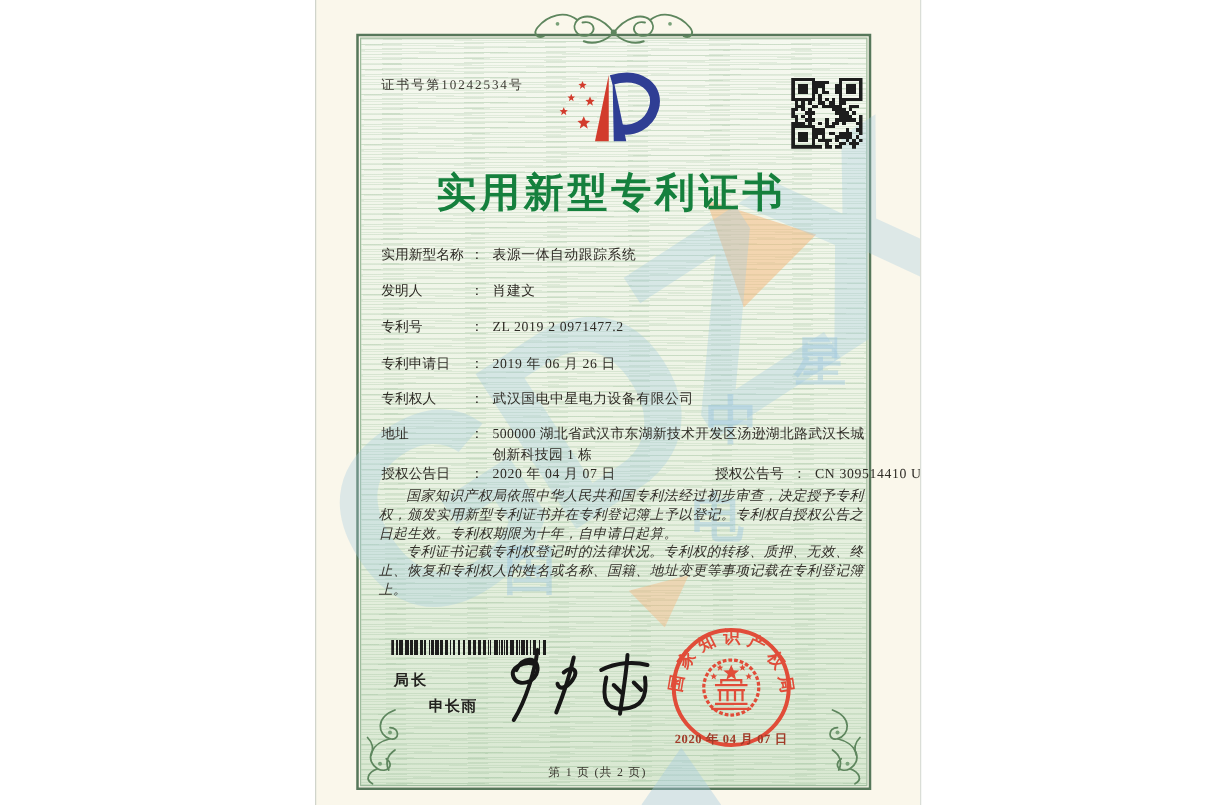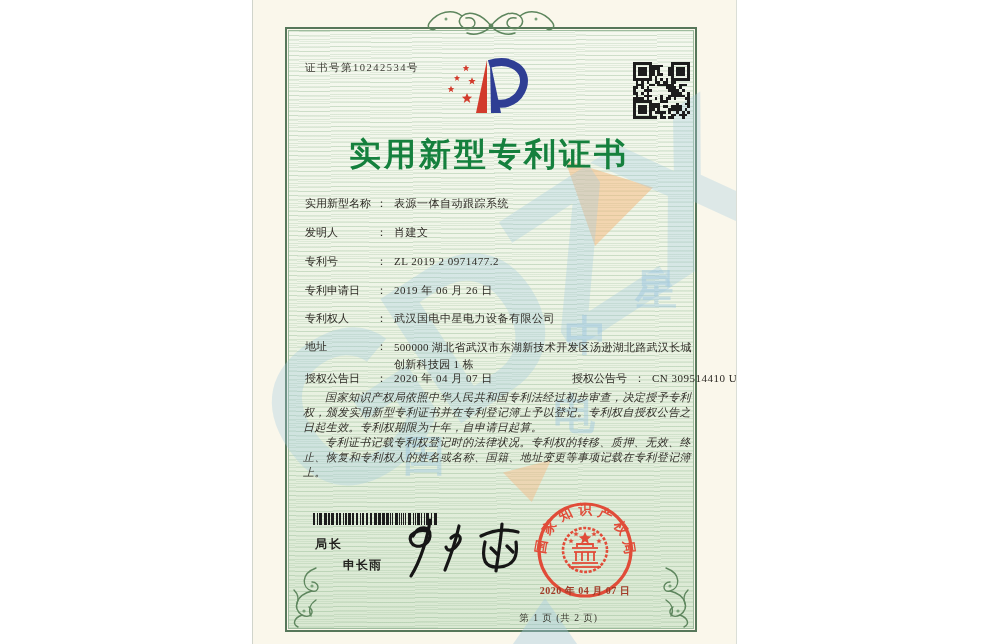--- a/index.html
+++ b/index.html
@@ -33,21 +33,21 @@
   .val{letter-spacing:.5px;}
   .val-addr{display:inline-block;width:302px;white-space:normal;line-height:17px;vertical-align:top;letter-spacing:.3px;}
   .grant-no-group{position:absolute;left:235px;top:0;white-space:nowrap;}
   .paras{position:absolute;left:50px;top:390px;width:388px;font-size:11px;line-height:15px;
          font-style:italic;color:#33302a;text-align:justify;z-index:3;letter-spacing:.4px;}
   .paras p{margin:0;text-indent:2em;}
   .officer-title{position:absolute;left:62px;top:536px;font-family:"Liberation Sans",sans-serif;
          font-weight:bold;font-size:12px;color:#23221f;letter-spacing:2px;z-index:3;}
   .officer-name{position:absolute;left:62px;top:557px;font-family:"Liberation Sans",sans-serif;
          font-weight:bold;font-size:12px;color:#23221f;letter-spacing:1px;z-index:3;padding-left:28px;}
-  .footer-page{position:absolute;left:105px;top:612px;width:240px;text-align:right;
+  .footer-page{position:absolute;left:105px;top:612px;width:240px;text-align:center;
          font-size:9.5px;color:#3a382f;letter-spacing:1px;z-index:3;}
   .logo{position:absolute;left:190px;top:56px;z-index:3;}
   .qr{position:absolute;left:380px;top:62px;width:57px;height:57px;z-index:3;}
   .barcode{position:absolute;left:60px;top:511px;width:124px;height:12px;z-index:3;}
   .signature{position:absolute;left:132px;top:516px;z-index:3;}
   .seal{position:absolute;left:280px;top:498px;z-index:4;opacity:.93;}
   .seal-date{position:absolute;left:284px;top:584px;width:96px;text-align:center;font-size:10px;
          font-weight:bold;color:#a13b28;letter-spacing:.5px;z-index:5;}
   .orn-top{position:absolute;left:163px;top:5px;z-index:3;}
   .orn-corner{position:absolute;z-index:3;}

